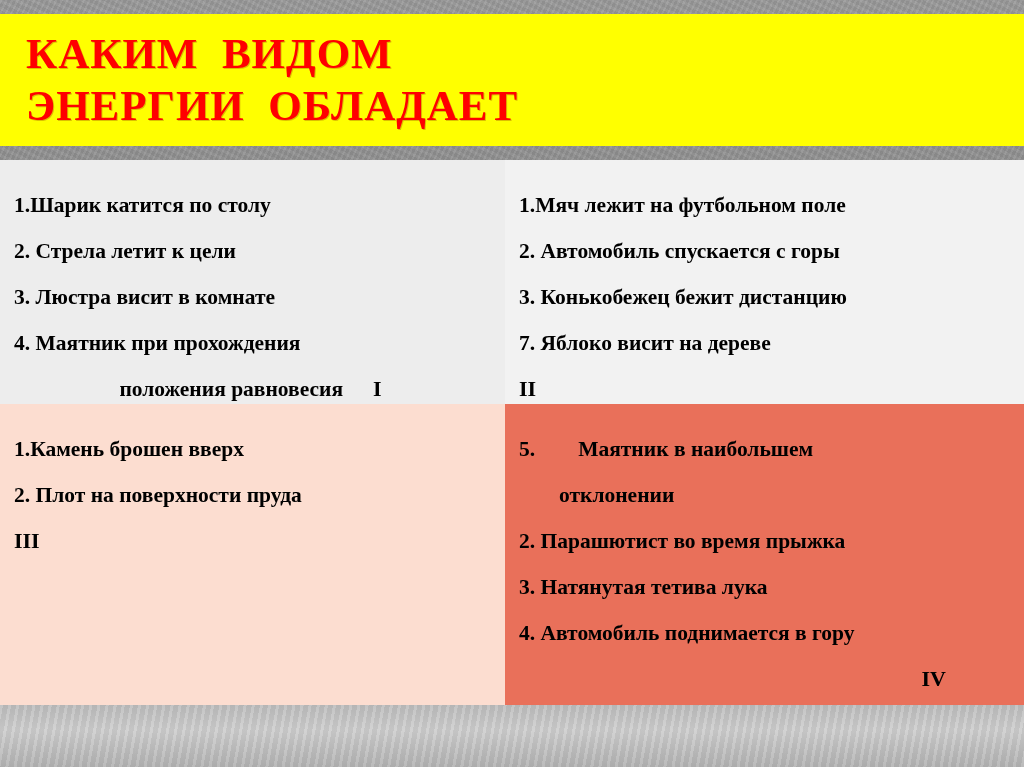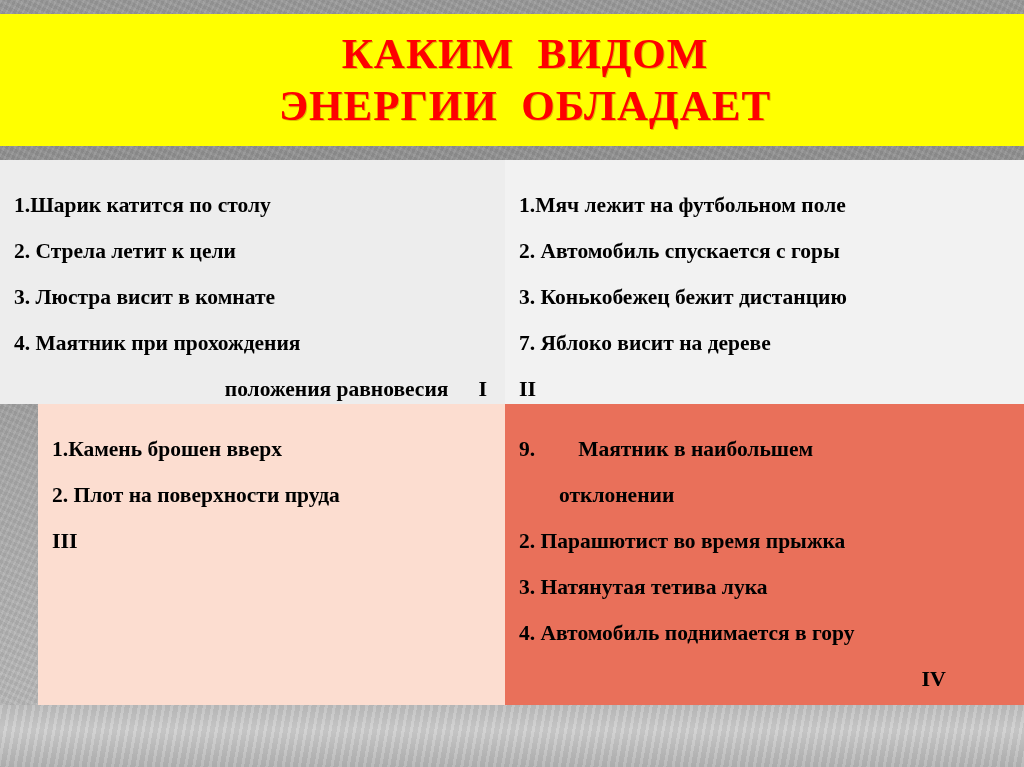--- a/index.html
+++ b/index.html
@@ -41,42 +41,41 @@
     z-index: 2;
   }
   .title-line {
     color: #ff0000;
     font-weight: bold;
     font-size: 43px;
     line-height: 52px;
     letter-spacing: 1px;
     white-space: pre;
     text-shadow: 1px 1px 0 rgba(120,0,0,0.25);
-    text-align: center;
   }
   .grid {
     position: absolute;
     left: 0;
     top: 160px;
     width: 1024px;
     height: 545px;
     display: grid;
     grid-template-columns: 505px 519px;
     grid-template-rows: 244px 301px;
     z-index: 2;
   }
   .cell {
     box-sizing: border-box;
     padding: 22px 18px 10px 14px;
     position: relative;
     overflow: hidden;
   }
   .cell.q1 { background: #ededed; }
   .cell.q2 { background: #f2f2f2; }
-  .cell.q3 { background: #fcddd0; margin-left: 38px; }
+  .cell.q3 { background: #fcddd0; }
   .cell.q4 { background: #e9705a; }
 
   .item {
     font-size: 21.5px;
     line-height: 46px;
     color: #000000;
     font-weight: bold;
     white-space: pre;
   }
   .item.indent { padding-left: 40px; }
@@ -84,21 +83,21 @@
   .roman {
     font-size: 22px;
     font-weight: bold;
     color: #000;
     line-height: 46px;
   }
   .roman-right { text-align: right; padding-right: 60px; }
   .roman-center { text-align: left; }
   .roman-inline-row {
     display: flex;
-    justify-content: flex-end;
+    justify-content: center;
     align-items: baseline;
   }
   .roman-inline-row .roman { padding-left: 30px; }
 
   .bottom-strip {
     position: absolute;
     left: 0;
     bottom: 0;
     width: 1024px;
     height: 62px;
@@ -143,21 +142,21 @@
       <div class="roman roman-center">II</div>
     </div>
 
     <div class="cell q3">
       <div class="item">1.Камень брошен вверх</div>
       <div class="item">2. Плот на поверхности пруда</div>
       <div class="roman roman-center">III</div>
     </div>
 
     <div class="cell q4">
-      <div class="item">9.        Маятник в наибольшем</div>
+      <div class="item">5.        Маятник в наибольшем</div>
       <div class="item indent">отклонении</div>
       <div class="item">2. Парашютист во время прыжка</div>
       <div class="item">3. Натянутая тетива лука</div>
       <div class="item">4. Автомобиль поднимается в гору</div>
       <div class="roman roman-right">IV</div>
     </div>
 
   </div>
 
   <div class="bottom-strip"></div>

